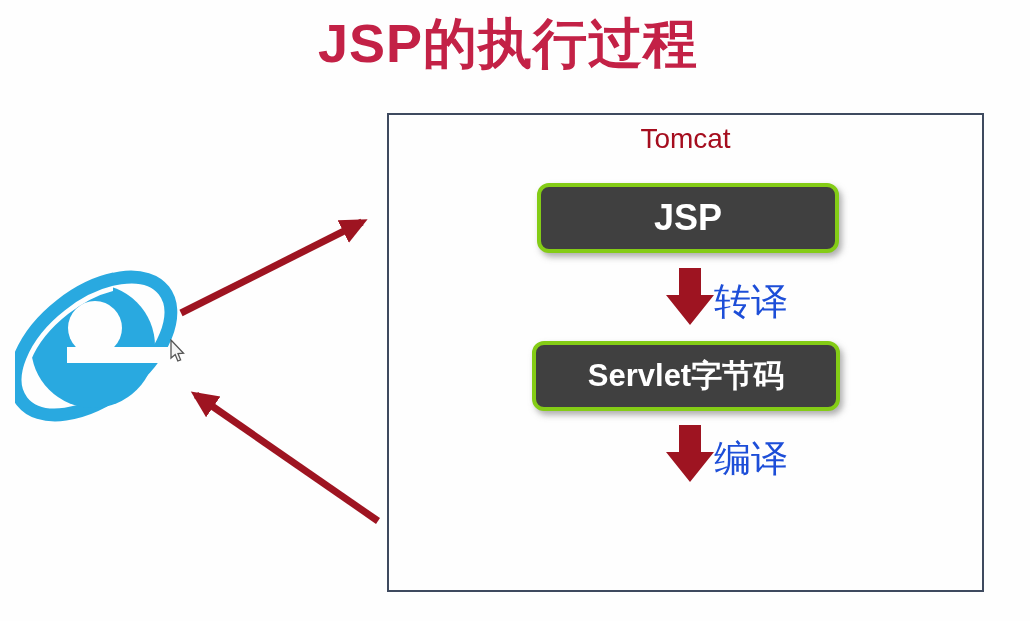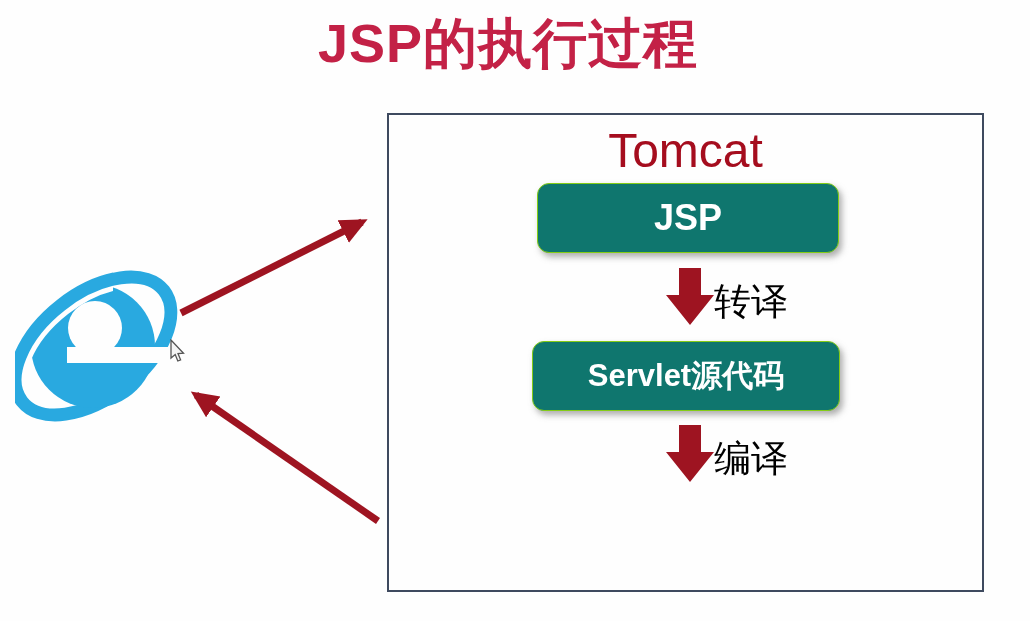--- a/index.html
+++ b/index.html
@@ -25,44 +25,44 @@
     left:387px;top:113px;
     width:593px;height:475px;
     background:#fefefe;
     border:2px solid #3e4a5f;
     box-shadow:inset 0 1px 0 rgba(255,255,255,.6);
   }
   .tomcat-label{
     position:absolute;
     left:0;top:8px;width:100%;
     text-align:center;
-    font-size:48px;
+    font-size:28px;
     color:#a50d1e;
   }
   .node{
     position:absolute;
-    background:#0f766e;
-    border:1px solid #84cc16;
+    background:#404040;
+    border:4px solid #84cc16;
     border-radius:12px;
     box-shadow:3px 4px 6px rgba(110,110,110,.55);
     color:#ffffff;
     font-weight:bold;
     display:flex;align-items:center;justify-content:center;
     box-sizing:border-box;
   }
   .node-jsp{left:148px;top:68px;width:302px;height:70px;font-size:36px;}
   .node-source{left:143px;top:226px;width:308px;height:70px;font-size:31px;}
   .node-bytecode{left:143px;top:385px;width:308px;height:70px;font-size:31px;}
   .down-arrow{position:absolute;width:50px;height:58px;}
   .down-arrow-1{left:276px;top:153px;}
   .down-arrow-2{left:276px;top:310px;}
   .step-label{
     position:absolute;
     font-size:37px;
-    color:#000000;
+    color:#1d4ed8;
     white-space:nowrap;
   }
   .step-label-1{left:325px;top:162px;}
   .step-label-2{left:325px;top:319px;text-align:center;}
   .ie-logo{position:absolute;left:15px;top:250px;width:172px;height:192px;}
   .arrow-overlay{position:absolute;left:0;top:0;width:1030px;height:621px;pointer-events:none;}
   .cursor{position:absolute;left:168px;top:339px;width:18px;height:26px;}
 </style>
 </head>
 <body>
@@ -111,21 +111,21 @@
   <div class="tomcat-box">
     <div class="tomcat-label">Tomcat</div>
 
     <div class="node node-jsp">JSP</div>
 
     <svg class="down-arrow down-arrow-1" viewBox="0 0 50 58">
       <polygon points="14,0 36,0 36,27 49,27 25,57 1,27 14,27" fill="#9e1421"></polygon>
     </svg>
     <div class="step-label step-label-1">转译</div>
 
-    <div class="node node-source">Servlet源代码</div>
+    <div class="node node-source">Servlet字节码</div>
 
     <svg class="down-arrow down-arrow-2" viewBox="0 0 50 58">
       <polygon points="14,0 36,0 36,27 49,27 25,57 1,27 14,27" fill="#9e1421"></polygon>
     </svg>
     <div class="step-label step-label-2">编译</div>
 
   </div>
 
 </div>
 

